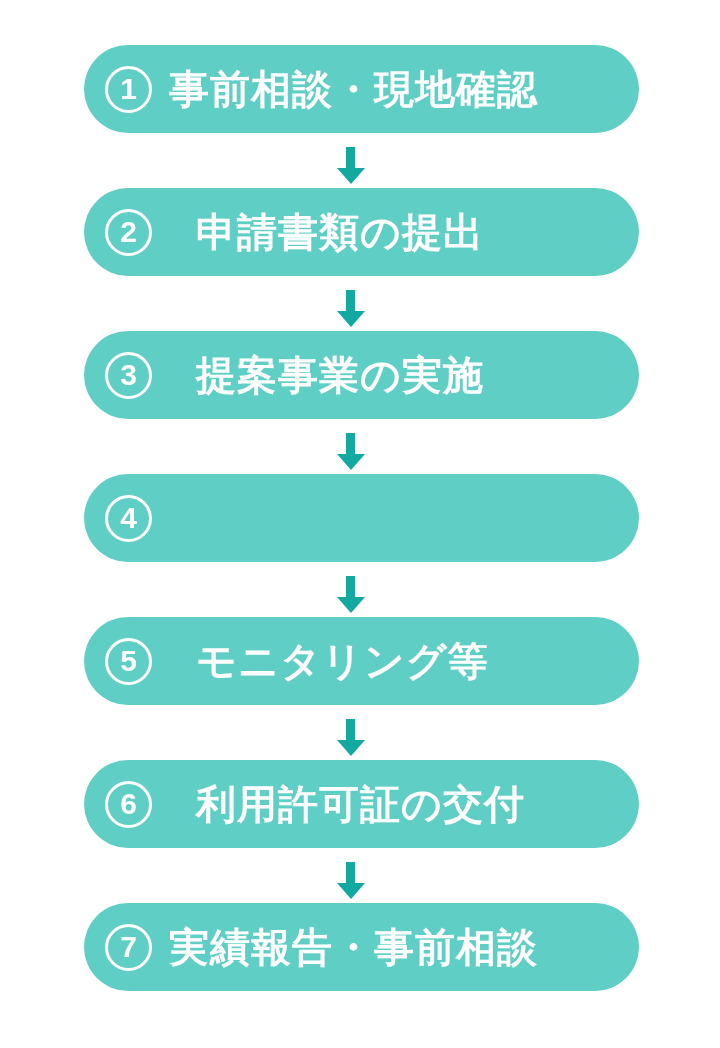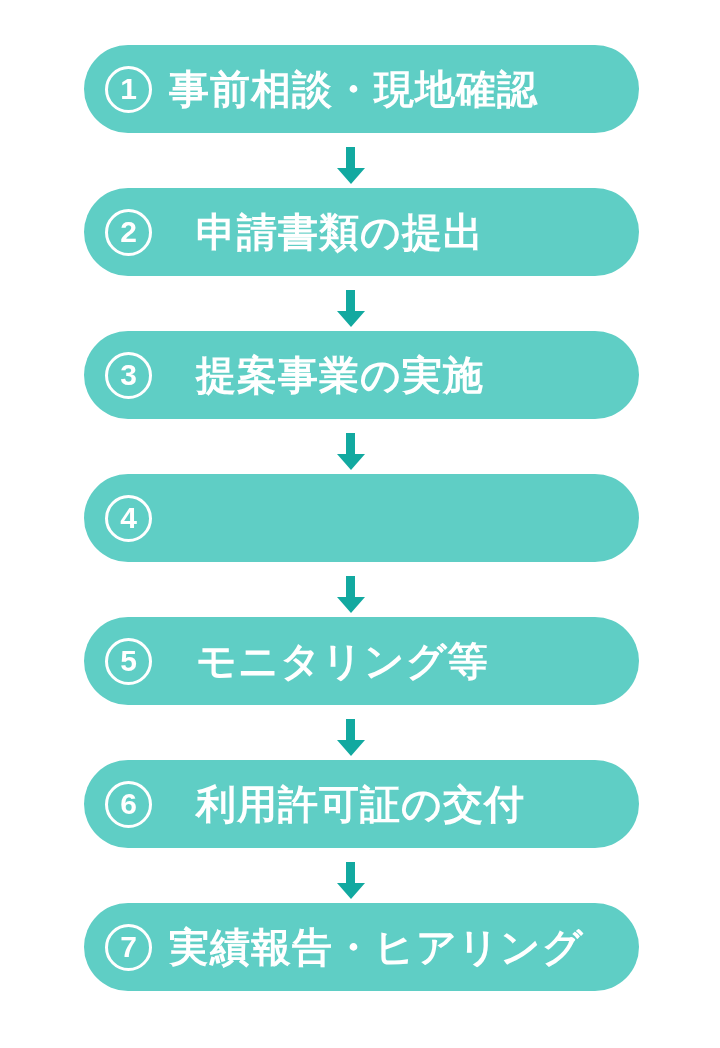--- a/index.html
+++ b/index.html
@@ -162,16 +162,16 @@
     <span class="arrow">
         <span class="stem"></span>
         <span class="head"></span>
       </span>
   </div>
 
   <div class="step tight">
     <span class="num-badge">
         <span class="digit">7</span>
       </span>
-    <span class="label">実績報告・ヒアリング</span>
+    <span class="label">実績報告・事前相談</span>
   </div>
 
 </div>
 
 </body></html>

